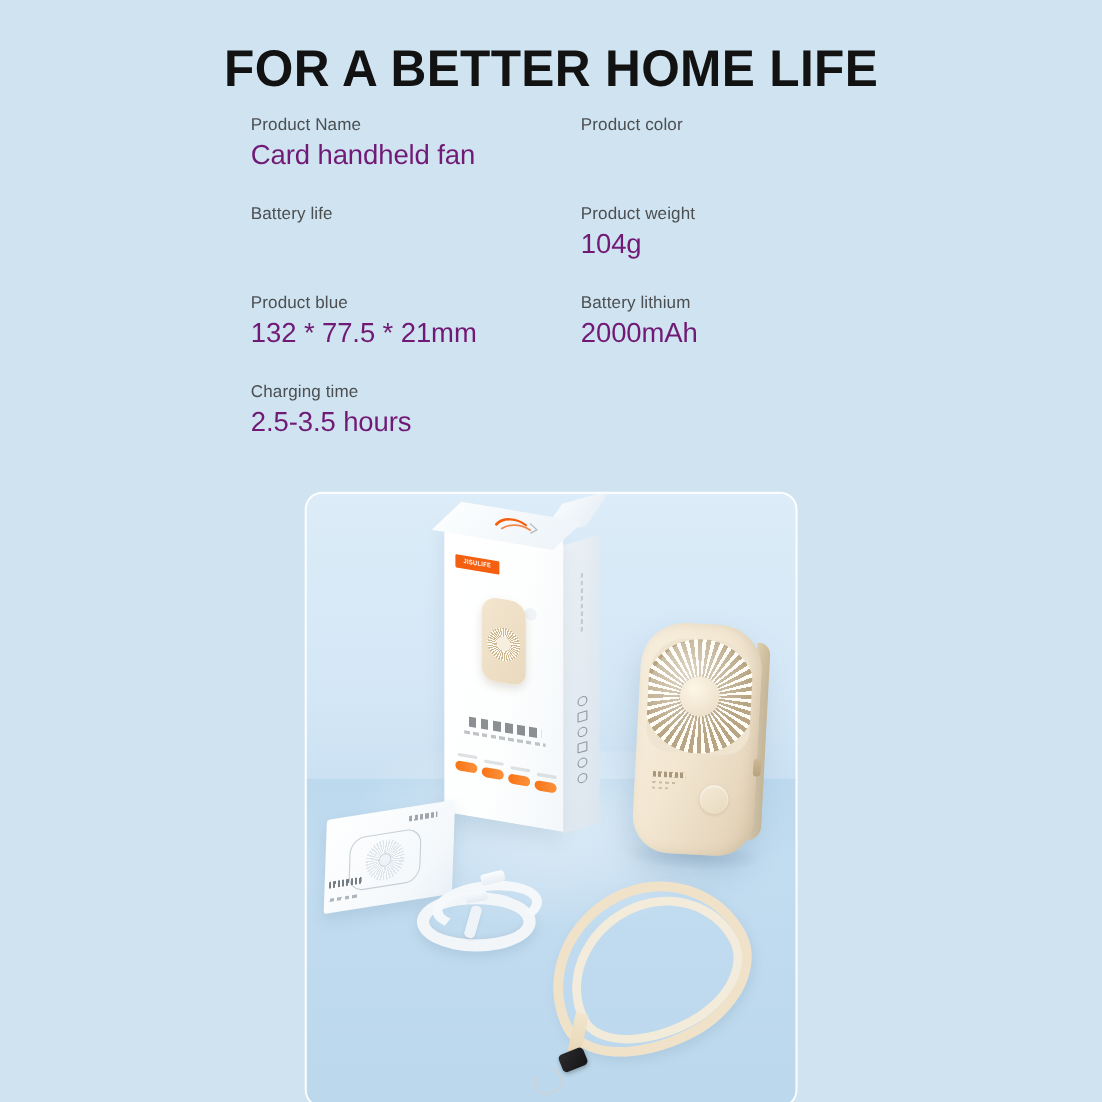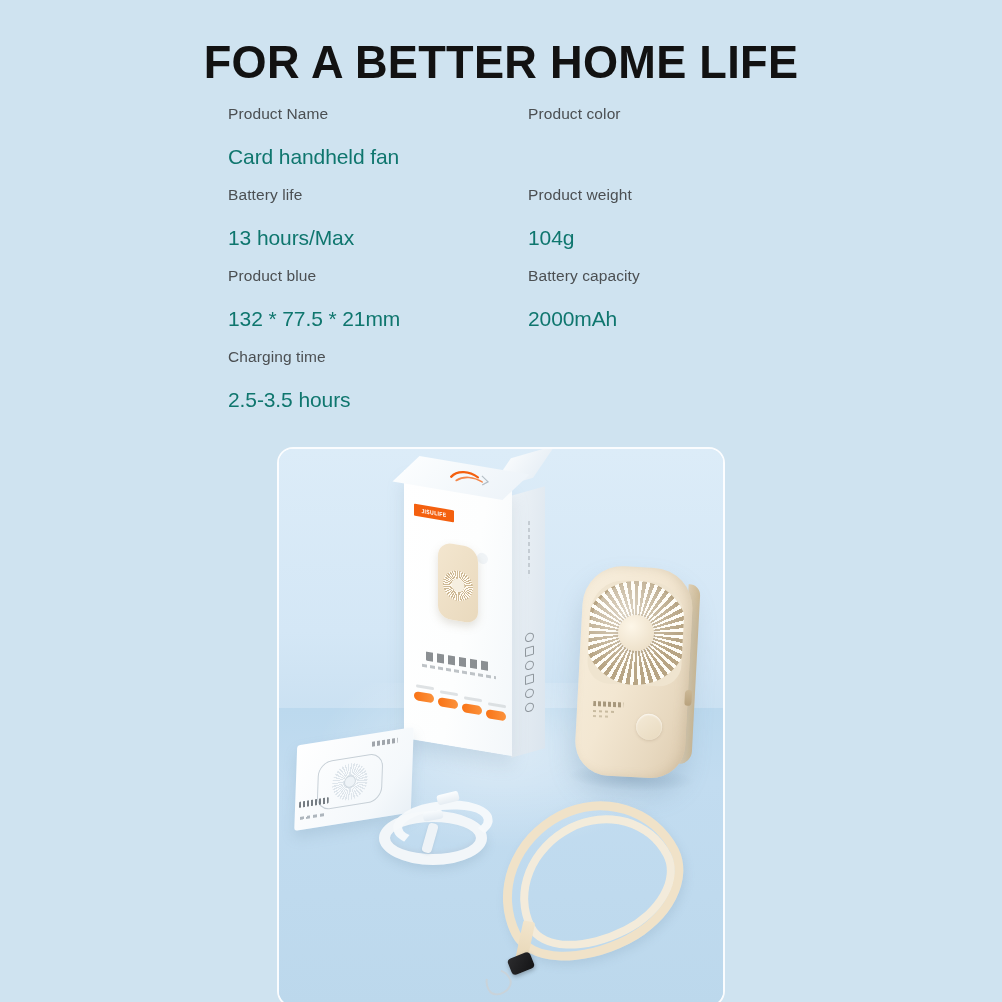--- a/index.html
+++ b/index.html
@@ -27,22 +27,22 @@
     display: grid;
     grid-template-columns: 300px 260px;
     grid-auto-rows: 81px;
   }
   .spec-cell { }
   .spec-label {
     font-size: 15.5px; color: #4b4f52; line-height: 20px;
     letter-spacing: .1px;
   }
   .spec-value {
-    font-size: 21px; color: #0f766e; line-height: 34px;
-    letter-spacing: -.1px; margin-top: 16px;
+    font-size: 25px; color: #701a75; line-height: 34px;
+    letter-spacing: -.1px; margin-top: 0;
   }
 
   
   .photo-panel {
     position: absolute; left: 277px; top: 447px;
     width: 448px; height: 560px;
     border-radius: 16px;
     border: 2px solid rgba(255,255,255,.92);
     overflow: hidden;
     background: linear-gradient(180deg,#d3e7f5 0%, #cfe4f3 40%, #c3dced 62%, #bcd8ec 100%);
@@ -343,34 +343,33 @@
     <div class="spec-cell">
       <div class="spec-label">Product Name</div>
       <div class="spec-value">Card handheld fan</div>
     </div>
     <div class="spec-cell">
       <div class="spec-label">Product color</div>
     </div>
 
     <div class="spec-cell">
       <div class="spec-label">Battery life</div>
-      <div class="spec-value">13 hours/Max</div>
     </div>
 
     <div class="spec-cell">
       <div class="spec-label">Product weight</div>
       <div class="spec-value">104g</div>
     </div>
     <div class="spec-cell">
       <div class="spec-label">Product blue</div>
       <div class="spec-value">132 * 77.5 * 21mm</div>
     </div>
 
     <div class="spec-cell">
-      <div class="spec-label">Battery capacity</div>
+      <div class="spec-label">Battery lithium</div>
       <div class="spec-value">2000mAh</div>
     </div>
     <div class="spec-cell">
       <div class="spec-label">Charging time</div>
       <div class="spec-value">2.5-3.5 hours</div>
     </div>
 
   </div>
 
   <div class="photo-panel">

